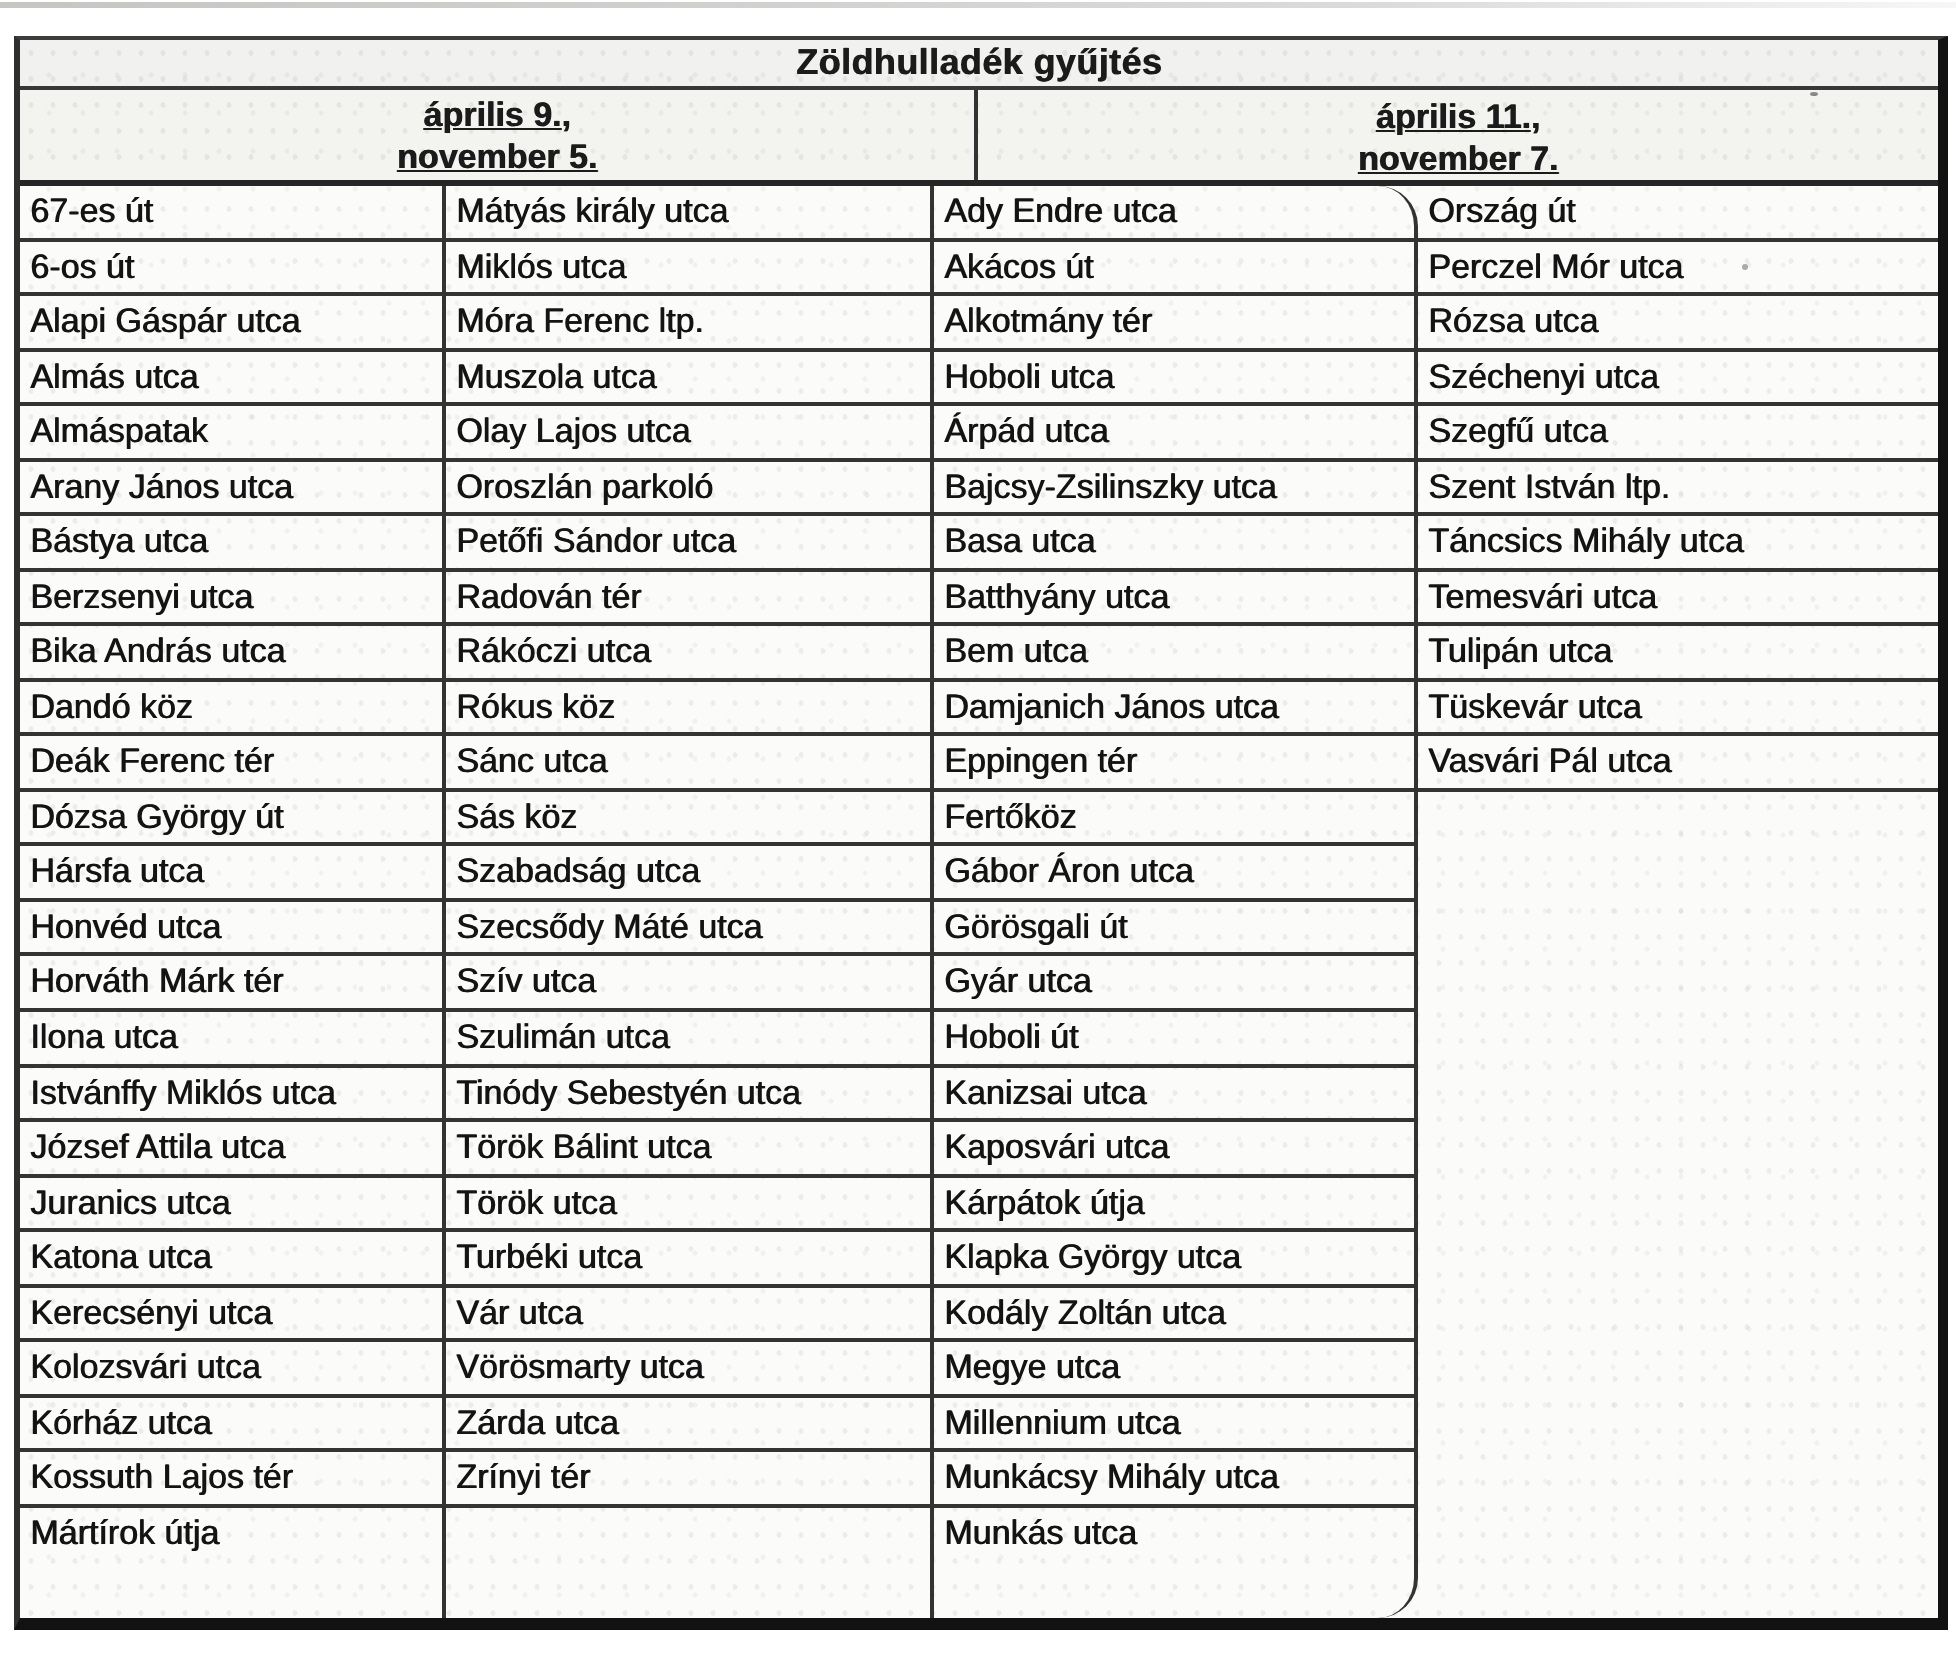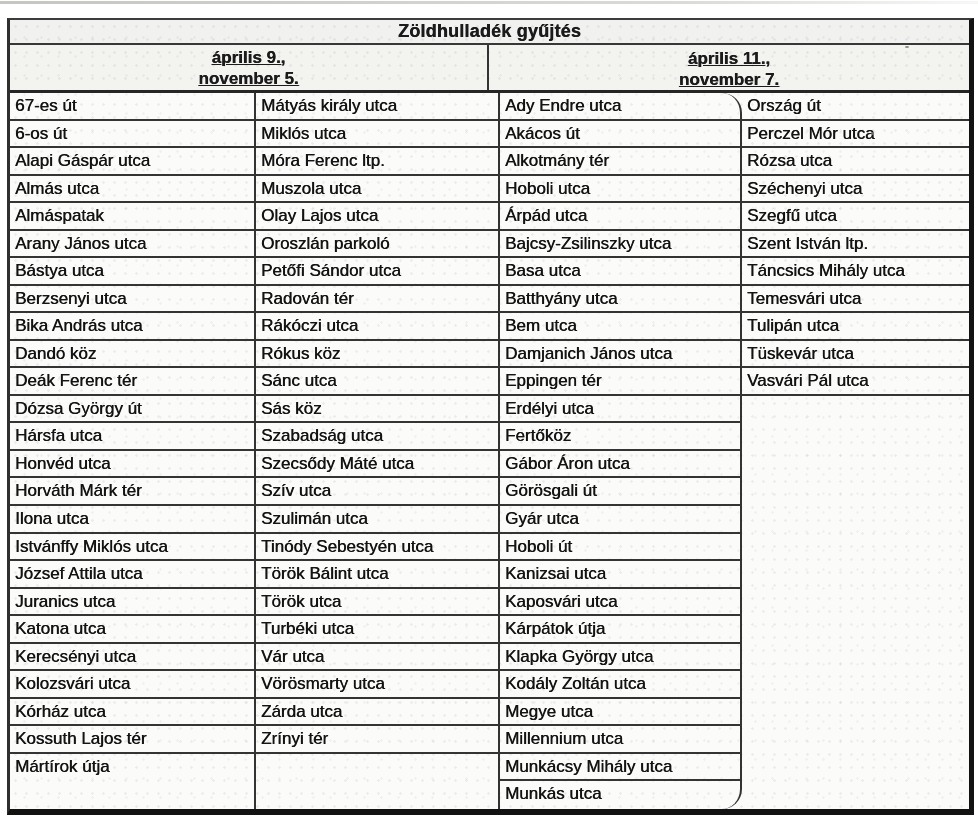--- a/index.html
+++ b/index.html
@@ -58,21 +58,21 @@
   .hgroup.g2{flex:1;justify-content:flex-end;}
   .body{
     --rowH:27.54px;
     display:flex;
     height:716px;
   }
   .col{
     box-sizing:border-box;
     display:flex;flex-direction:column;
   }
-  .col.c1{width:246px;border-right:2px solid #333;}
+  .col.c1{width:213px;border-right:2px solid #333;}
   .col.c2{width:244px;border-right:2px solid #333;}
   .col.c3{width:242px;border-right:2px solid #333;border-radius:20px;}
   .col.c4{flex:1;}
   .cell{
     box-sizing:border-box;
     height:var(--rowH);
     border-bottom:2px solid #343434;
     font-size:17px;font-weight:400;
     line-height:25px;
     padding-left:5px;
@@ -169,21 +169,20 @@
           <div class="cell">Akácos út</div>
           <div class="cell">Alkotmány tér</div>
           <div class="cell">Hoboli utca</div>
           <div class="cell">Árpád utca</div>
           <div class="cell">Bajcsy-Zsilinszky utca</div>
           <div class="cell">Basa utca</div>
           <div class="cell">Batthyány utca</div>
           <div class="cell">Bem utca</div>
           <div class="cell">Damjanich János utca</div>
           <div class="cell">Eppingen tér</div>
-          <div class="cell">Erdélyi utca</div>
           <div class="cell">Fertőköz</div>
           <div class="cell">Gábor Áron utca</div>
           <div class="cell">Görösgali út</div>
           <div class="cell">Gyár utca</div>
           <div class="cell">Hoboli út</div>
           <div class="cell">Kanizsai utca</div>
           <div class="cell">Kaposvári utca</div>
           <div class="cell">Kárpátok útja</div>
           <div class="cell">Klapka György utca</div>
           <div class="cell">Kodály Zoltán utca</div>

